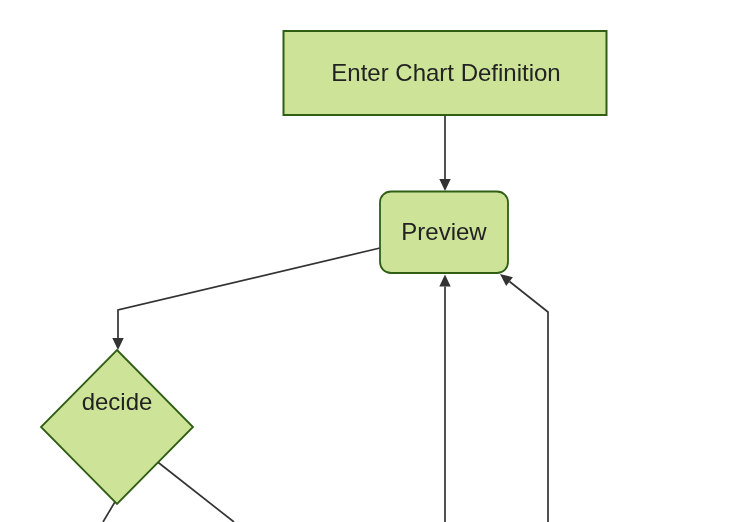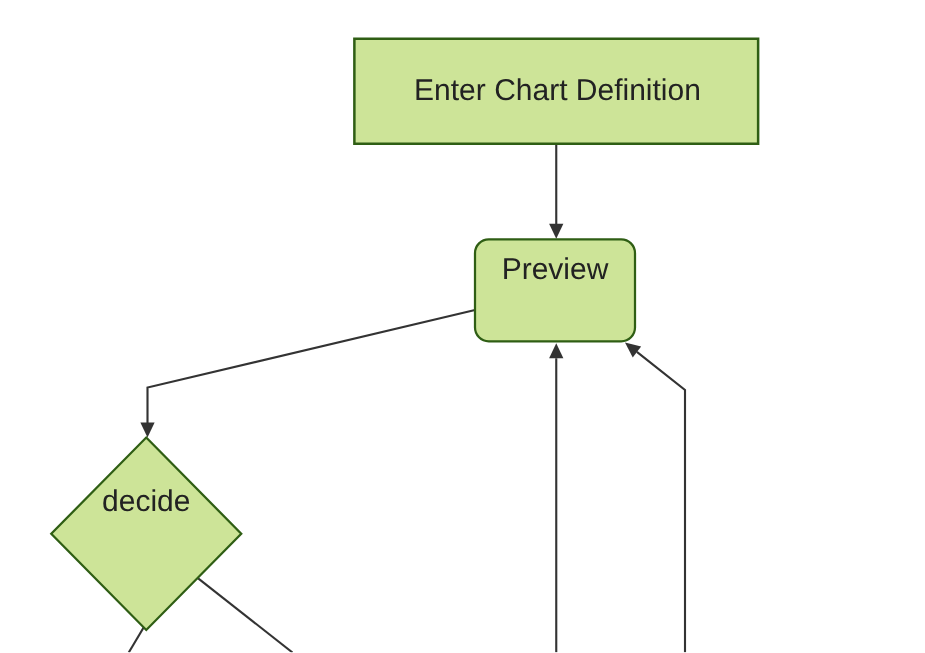--- a/index.html
+++ b/index.html
@@ -58,17 +58,17 @@
 
     <g>
       <rect x="283.5" y="31" width="323" height="84" stroke-width="2" fill="#cde498" stroke="#2f5e14"></rect>
       <rect x="380" y="191.5" width="128" height="81.5" rx="11" stroke-width="1.8" fill="#cde498" stroke="#2f5e14"></rect>
       <polygon points="117,350 193,427 117,504 41,427" stroke-width="1.8" fill="#cde498" stroke="#2f5e14"></polygon>
     </g>
   </svg>
 
   <div class="node-label" style="left:446px; top:73px;">Enter Chart Definition</div>
 
-  <div class="node-label" style="left:444px; top:216px;">Preview</div>
+  <div class="node-label" style="left:444px; top:232px;">Preview</div>
 
   <div class="node-label" style="left:117px; top:402px;">decide</div>
 
 </div>
 
 </body></html>

